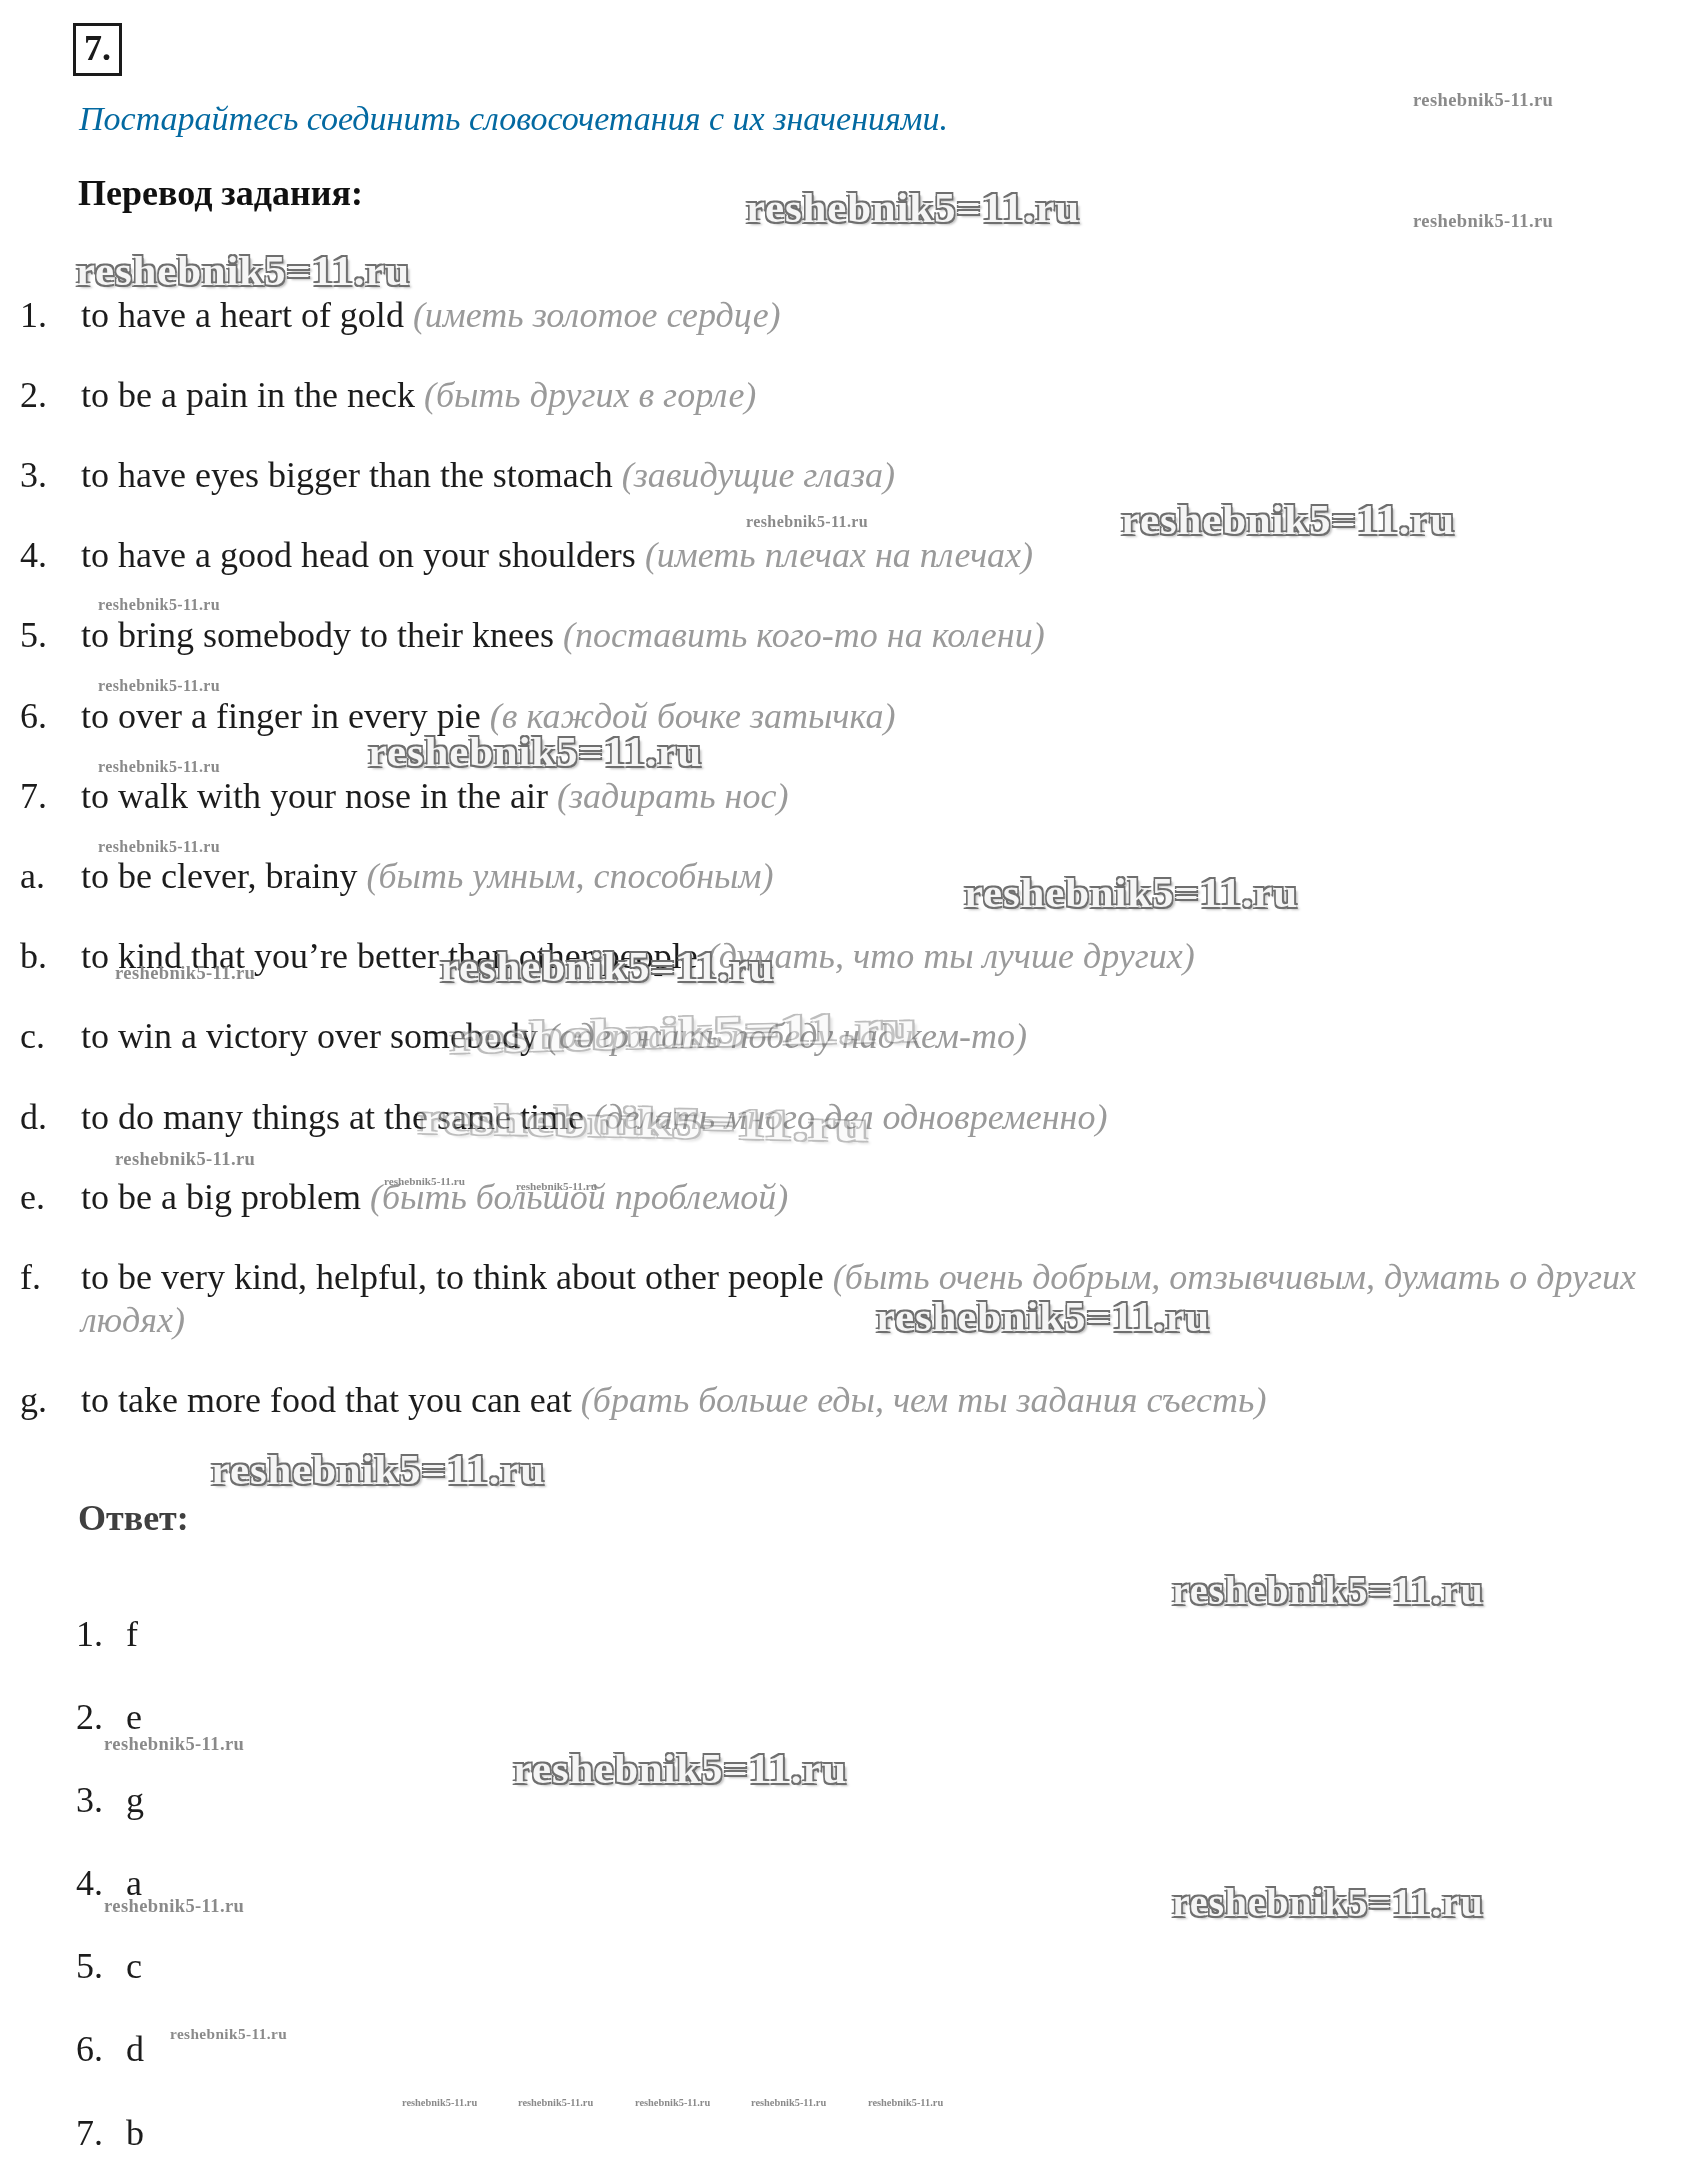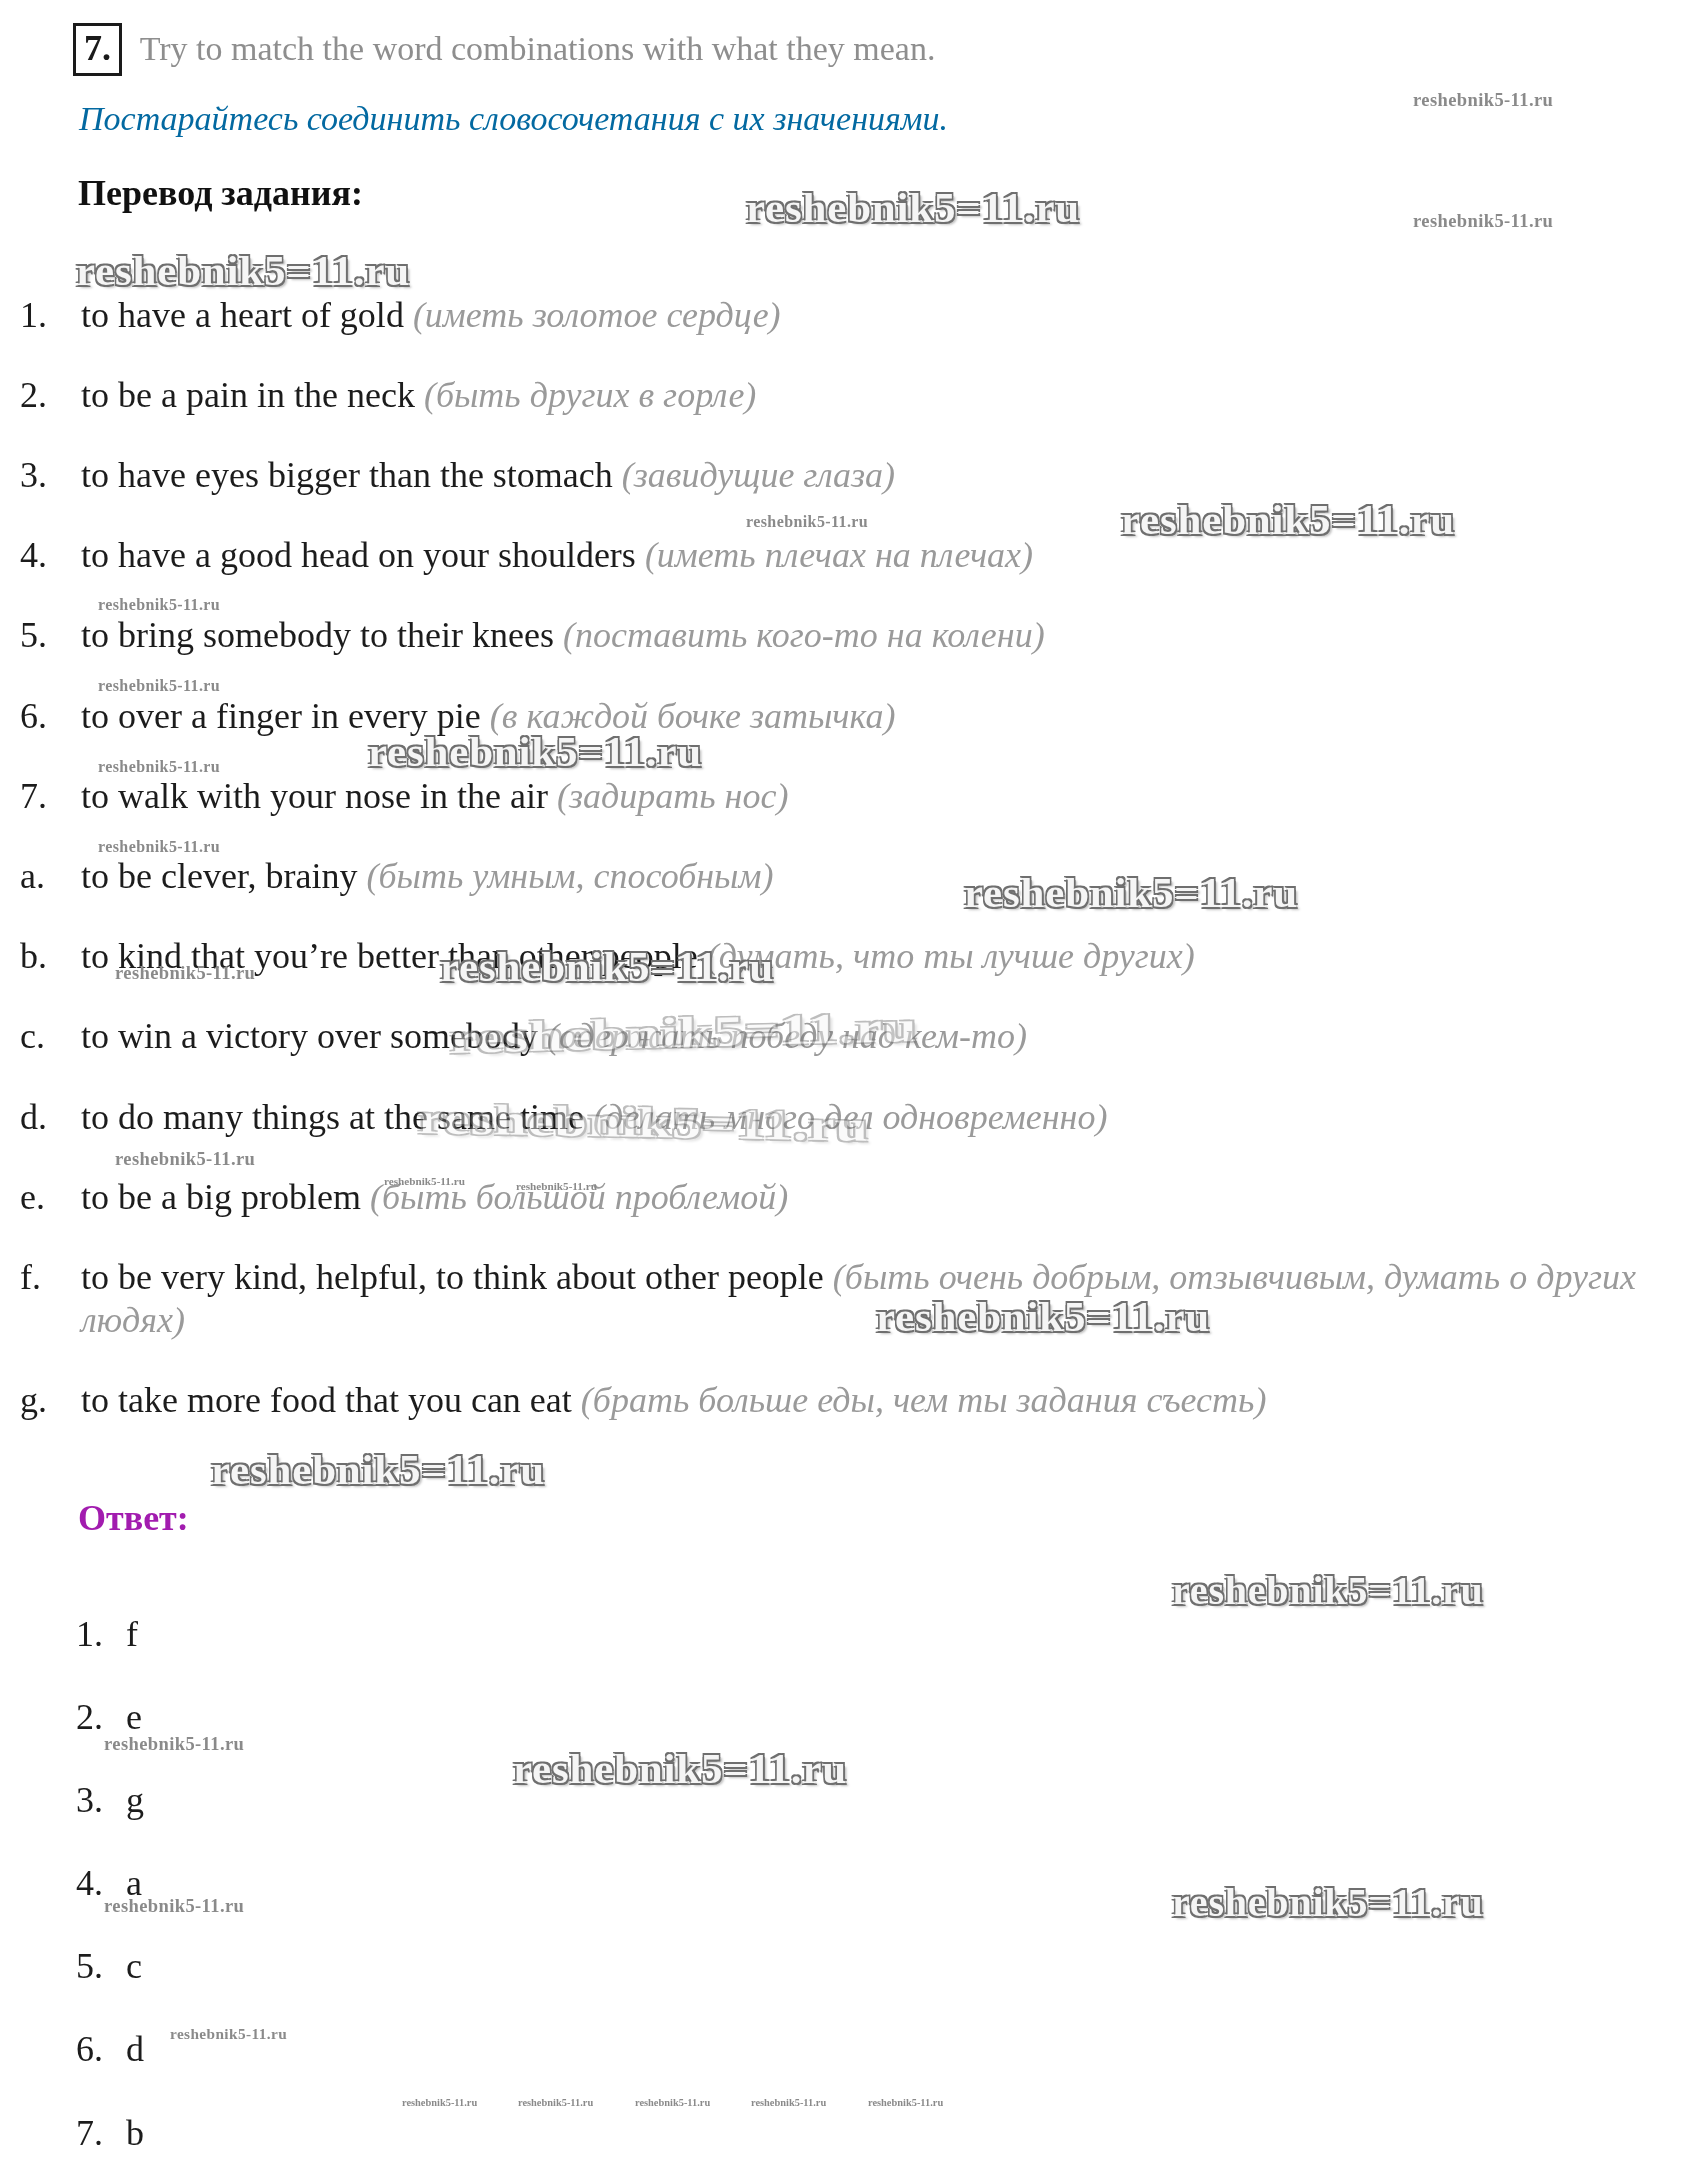--- a/index.html
+++ b/index.html
@@ -29,21 +29,21 @@
   .subtitle { margin: 24px 0 0 59px; color: #0369a1; font-size: 34px; font-style: italic; }
   .section-heading { margin: 34px 0 0 58px; color: #111; font-size: 36px; font-weight: bold; }
 
   .list { margin-top: 80px; }
   .item { display: flex; font-size: 36px; line-height: 1.2; margin-bottom: 37px; color: #1c1c1c; }
   .item .label { flex: 0 0 61px; }
   .item .text { flex: 1; }
   .ru { color: #9a9a9a; font-style: italic; }
   .lettered { margin-top: 0; }
 
-  .answers-heading { margin: 74px 0 0 58px; font-size: 36px; font-weight: bold; color: #a21caf; }
+  .answers-heading { margin: 74px 0 0 58px; font-size: 36px; font-weight: bold; color: #404040; }
   .answers { margin: 74px 0 0 56px; }
   .answer { display: flex; font-size: 36px; line-height: 1.2; margin-bottom: 40px; }
   .answer .a-label { flex: 0 0 50px; }
 
   .wm-sm, .wm-xs, .wm-lg { position: absolute; z-index: 2; white-space: nowrap; font-weight: bold; }
   .wm-sm { font-size: 18.5px; color: #8a8a8a; letter-spacing: 0.4px; }
   .wm-xs { font-size: 11.2px; color: #8a8a8a; }
   .wm-lg {
     font-size: 43px;
     color: #f5f5f5;
@@ -59,21 +59,20 @@
 </style>
 </head>
 <body>
 
 <div class="page">
 
   <div class="content">
 
     <div class="header-row">
       <span class="task-num">7.</span>
-      <span class="task-title">Try to match the word combinations with what they mean.</span>
     </div>
 
     <div class="subtitle">Постарайтесь соединить словосочетания с их значениями.</div>
 
     <div class="section-heading">Перевод задания:</div>
 
     <div class="list numbered">
       <div class="item">
         <span class="label">1.</span>
         <span class="text"><span class="en">to have a heart of gold</span> <span class="ru">(иметь золотое сердце)</span></span>

